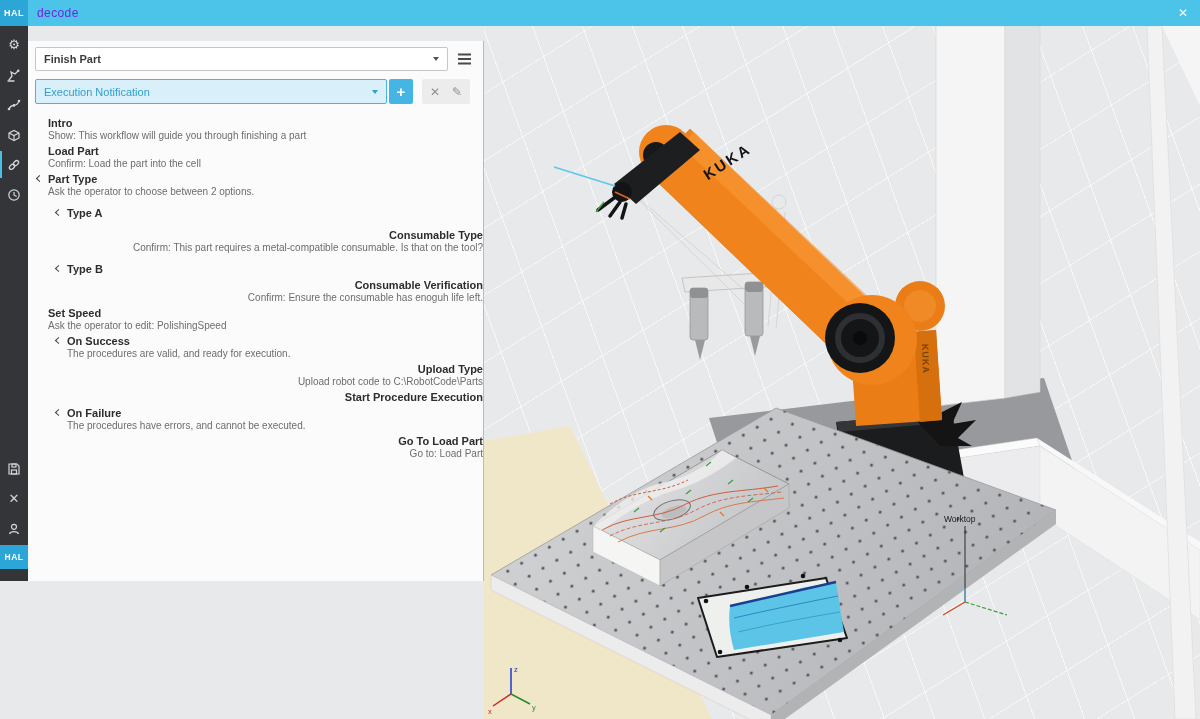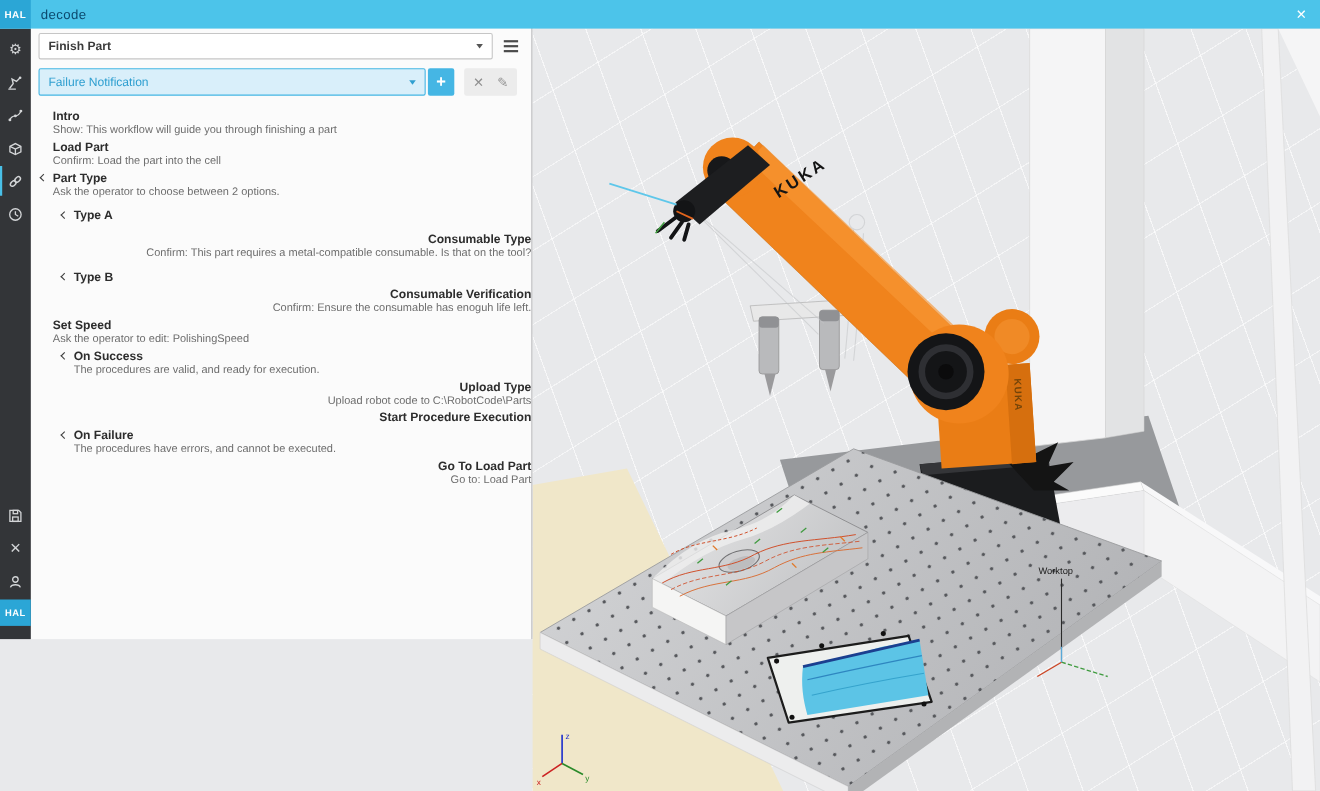--- a/index.html
+++ b/index.html
@@ -3,33 +3,33 @@
 <meta charset="utf-8">
 <style>
   * { margin:0; padding:0; box-sizing:border-box; }
   html,body { width:1200px; height:719px; overflow:hidden; background:#e8e9eb;
     font-family:"Liberation Sans", sans-serif; }
   .app { position:relative; width:1200px; height:581px; }
 
   
   .titlebar { position:absolute; top:0; left:0; right:0; height:26px; background:#4cc4ea; display:flex; align-items:stretch; z-index:30; }
   .titlebar .logo { width:28px; background:#2ba6d6; color:#fff; font-size:9px; font-weight:bold; display:flex; align-items:center; justify-content:center; letter-spacing:.5px; }
-  .titlebar .title { color:#0c4a6e; font-size:12px; line-height:26px; padding-left:9px; letter-spacing:.4px; }
+  .titlebar .title { color:#6d28d9; font-size:12px; line-height:26px; padding-left:9px; letter-spacing:.4px; }
   .titlebar .close { margin-left:auto; width:34px; color:#fff; font-size:12px; line-height:26px; text-align:center; cursor:default; }
 
   
   .rail { position:absolute; top:26px; left:0; bottom:0; width:28px; background:#333538; display:flex; flex-direction:column; align-items:center; padding-top:5px; z-index:25; }
   .ric { width:28px; height:27px; display:flex; align-items:center; justify-content:center; color:#d3d5d7; font-size:13px; margin-bottom:3px; }
   .ric svg { display:block; }
   .ric.active { box-shadow: inset 2px 0 0 #49c0e8; }
   .rail .spacer { flex:1; }
   .hal-box { width:28px; height:24px; background:#2ba6d6; color:#fff; font-size:8.5px; font-weight:bold; display:flex; align-items:center; justify-content:center; margin-bottom:12px; letter-spacing:.5px; }
 
   
-  .panel { position:absolute; top:24px; left:28px; width:456px; bottom:0; background:#fbfbfb; border-right:1px solid #b9babc; z-index:20; }
+  .panel { position:absolute; top:41px; left:28px; width:456px; bottom:0; background:#fbfbfb; border-right:1px solid #b9babc; z-index:20; }
   .wf-row { margin:6px 7px 0 7px; display:flex; align-items:center; gap:4px; }
   .select { flex:1; height:24px; border:1px solid #c6c6c6; border-radius:2px; background:#fff; display:flex; align-items:center; padding:0 8px; font-size:11px; font-weight:bold; color:#3b3b3b; cursor:default; }
   .caret { width:0; height:0; border-left:3.5px solid transparent; border-right:3.5px solid transparent; border-top:4.5px solid #555; margin-left:auto; }
   .menu-btn { width:24px; height:24px; display:flex; align-items:center; justify-content:center; background:transparent; border:none; }
   .burger { width:13px; height:2px; background:#4a4a4a; box-shadow:0 -4.5px 0 #4a4a4a, 0 4.5px 0 #4a4a4a; }
 
   .action-row { margin:8px 7px 0 7px; display:flex; align-items:center; }
   .blue-select { width:352px; height:25px; border:1px solid #45b6e4; border-radius:2px; background:#d9effa; display:flex; align-items:center; padding:0 8px; font-size:11px; color:#2f9fd0; cursor:default; }
   .blue-select .caret { border-top-color:#2f9fd0; }
   .add-btn { width:24px; height:25px; margin-left:2px; background:#45b6e4; border:none; border-radius:2px; color:#fff; font-size:15px; font-weight:bold; line-height:23px; text-align:center; }
@@ -124,21 +124,21 @@
         <span>Finish Part</span>
         <span class="caret"></span>
       </div>
       <button class="menu-btn">
         <span class="burger"></span>
       </button>
     </div>
 
     <div class="action-row">
       <div class="blue-select">
-        <span>Failure Notification</span>
+        <span>Execution Notification</span>
         <span class="caret"></span>
       </div>
       <button class="add-btn">+</button>
       <div class="icon-tray">
         <button class="tray-btn">✕</button>
         <button class="tray-btn">✎</button>
       </div>
     </div>
 
     <div class="tree">

